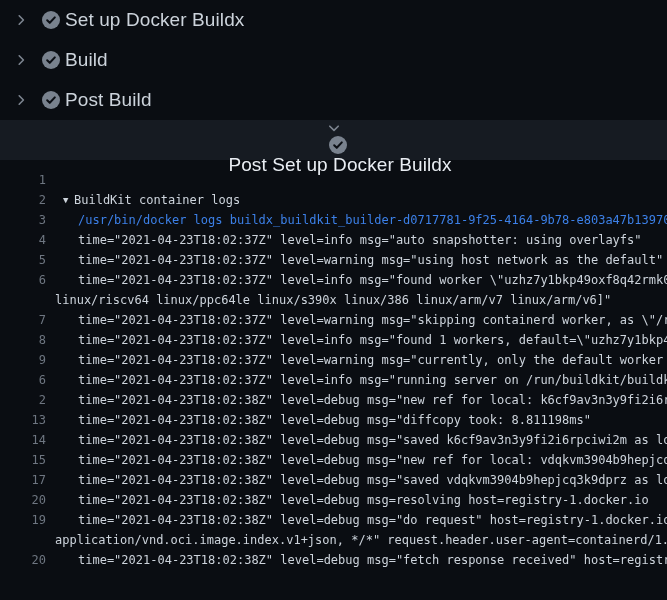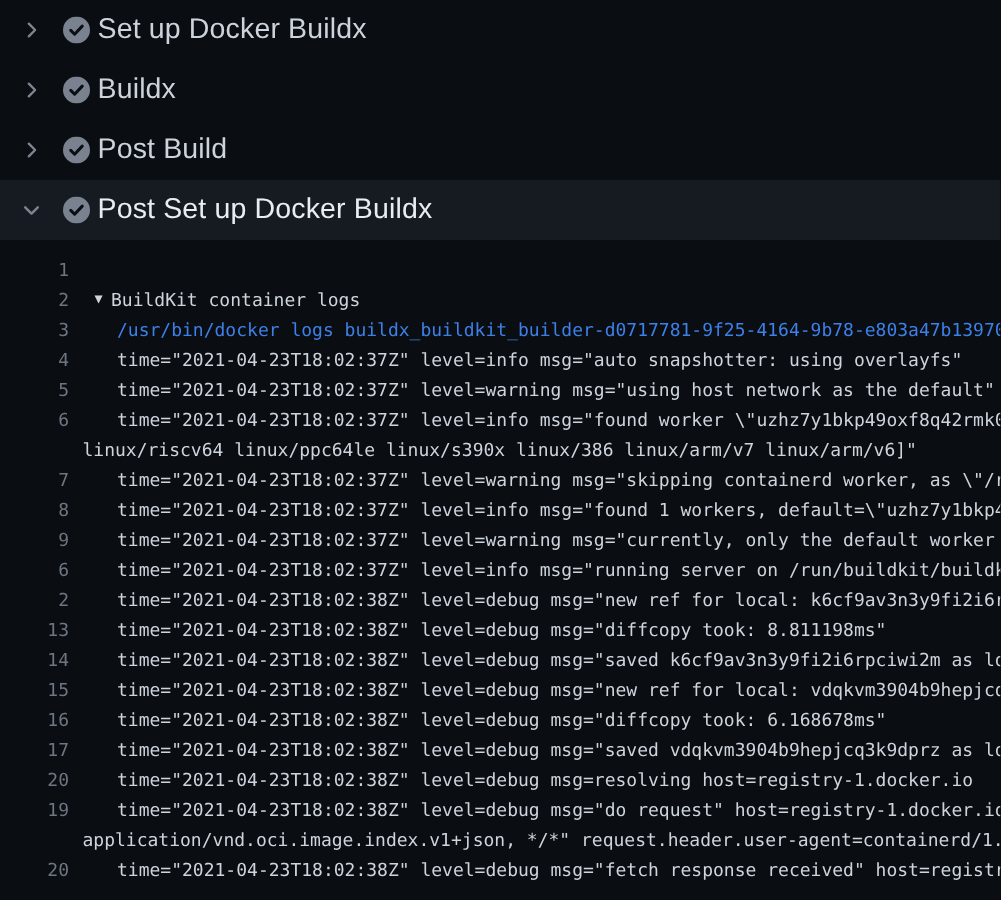--- a/index.html
+++ b/index.html
@@ -7,21 +7,21 @@
     width: 667px; height: 600px; overflow: hidden;
     background: var(--page-bg, #0a0d12);
     font-family: "Liberation Sans", sans-serif;
   }
   
   .steps { width: 100%; }
   .step-row {
     height: 40px; display: flex; align-items: center;
     padding-left: 13px; cursor: pointer; box-sizing: border-box;
   }
-  .step-row.expanded { background: var(--header-active-bg, #161b22); }
+  .step-row.expanded { background: var(--header-active-bg, #161b22); flex-direction: column; }
   .step-chevron { width: 16px; height: 16px; flex: none; margin-right: 13px; display: flex; align-items: center; justify-content: center; }
   .step-chevron svg path { stroke: var(--icon-gray, #7d8590); }
   .step-check { width: 18px; height: 18px; flex: none; margin-right: 5px; display: flex; align-items: center; justify-content: center; }
   .step-check circle { fill: var(--check-circle, #79828e); }
   .step-check path { stroke: var(--check-mark, #0b0e14); }
   .step-title { font-size: 19px; color: var(--step-title, #ccd3db); letter-spacing: .1px; }
   .step-row.expanded .step-title { color: var(--step-title-active, #e9edf2); }
   
   .log {
     padding-top: 10px;
@@ -66,21 +66,21 @@
       <svg width="16" height="16" viewBox="0 0 16 16">
           <path d="M6.2 3.8 L10.4 8 L6.2 12.2" fill="none" stroke-width="1.6" stroke-linecap="round" stroke-linejoin="round"></path>
         </svg>
     </span>
     <span class="step-check">
       <svg width="18" height="18" viewBox="0 0 16 16">
           <circle cx="8" cy="8" r="8"></circle>
           <path d="M4.6 8.2 l2.3 2.3 4.5-4.8" fill="none" stroke-width="1.8" stroke-linecap="round" stroke-linejoin="round"></path>
         </svg>
     </span>
-    <span class="step-title">Buildx</span>
+    <span class="step-title">Build</span>
   </div>
 
   <div class="step-row">
     <span class="step-chevron">
       <svg width="16" height="16" viewBox="0 0 16 16">
           <path d="M6.2 3.8 L10.4 8 L6.2 12.2" fill="none" stroke-width="1.6" stroke-linecap="round" stroke-linejoin="round"></path>
         </svg>
     </span>
     <span class="step-check">
       <svg width="18" height="18" viewBox="0 0 16 16">
@@ -117,19 +117,18 @@
     <div class="log-row kind-child"><span class="ln">6</span><span class="lt">time="2021-04-23T18:02:37Z" level=info msg="found worker \"uzhz7y1bkp49oxf8q42rmk0xj\" platforms=[linux/amd64 linux/amd64/v2 linux/arm64</span></div>
     <div class="log-row kind-cont"><span class="ln"></span><span class="lt">linux/riscv64 linux/ppc64le linux/s390x linux/386 linux/arm/v7 linux/arm/v6]"</span></div>
     <div class="log-row kind-child"><span class="ln">7</span><span class="lt">time="2021-04-23T18:02:37Z" level=warning msg="skipping containerd worker, as \"/run/containerd/containerd.sock\" does not exist"</span></div>
     <div class="log-row kind-child"><span class="ln">8</span><span class="lt">time="2021-04-23T18:02:37Z" level=info msg="found 1 workers, default=\"uzhz7y1bkp49oxf8q42rmk0xj\""</span></div>
     <div class="log-row kind-child"><span class="ln">9</span><span class="lt">time="2021-04-23T18:02:37Z" level=warning msg="currently, only the default worker can be used"</span></div>
     <div class="log-row kind-child"><span class="ln">6</span><span class="lt">time="2021-04-23T18:02:37Z" level=info msg="running server on /run/buildkit/buildkitd.sock"</span></div>
     <div class="log-row kind-child"><span class="ln">2</span><span class="lt">time="2021-04-23T18:02:38Z" level=debug msg="new ref for local: k6cf9av3n3y9fi2i6rpciwi2m"</span></div>
     <div class="log-row kind-child"><span class="ln">13</span><span class="lt">time="2021-04-23T18:02:38Z" level=debug msg="diffcopy took: 8.811198ms"</span></div>
     <div class="log-row kind-child"><span class="ln">14</span><span class="lt">time="2021-04-23T18:02:38Z" level=debug msg="saved k6cf9av3n3y9fi2i6rpciwi2m as local:context"</span></div>
     <div class="log-row kind-child"><span class="ln">15</span><span class="lt">time="2021-04-23T18:02:38Z" level=debug msg="new ref for local: vdqkvm3904b9hepjcq3k9dprz"</span></div>
-    <div class="log-row kind-child"><span class="ln">16</span><span class="lt">time="2021-04-23T18:02:38Z" level=debug msg="diffcopy took: 6.168678ms"</span></div>
     <div class="log-row kind-child"><span class="ln">17</span><span class="lt">time="2021-04-23T18:02:38Z" level=debug msg="saved vdqkvm3904b9hepjcq3k9dprz as local:dockerfile"</span></div>
     <div class="log-row kind-child"><span class="ln">20</span><span class="lt">time="2021-04-23T18:02:38Z" level=debug msg=resolving host=registry-1.docker.io</span></div>
     <div class="log-row kind-child"><span class="ln">19</span><span class="lt">time="2021-04-23T18:02:38Z" level=debug msg="do request" host=registry-1.docker.io request.header.accept="application/vnd.docker.distribution.manifest.v2+json,</span></div>
     <div class="log-row kind-cont"><span class="ln"></span><span class="lt">application/vnd.oci.image.index.v1+json, */*" request.header.user-agent=containerd/1.4.4+unknown</span></div>
     <div class="log-row kind-child"><span class="ln">20</span><span class="lt">time="2021-04-23T18:02:38Z" level=debug msg="fetch response received" host=registry-1.docker.io</span></div>
   </div>
 
 </body></html>

